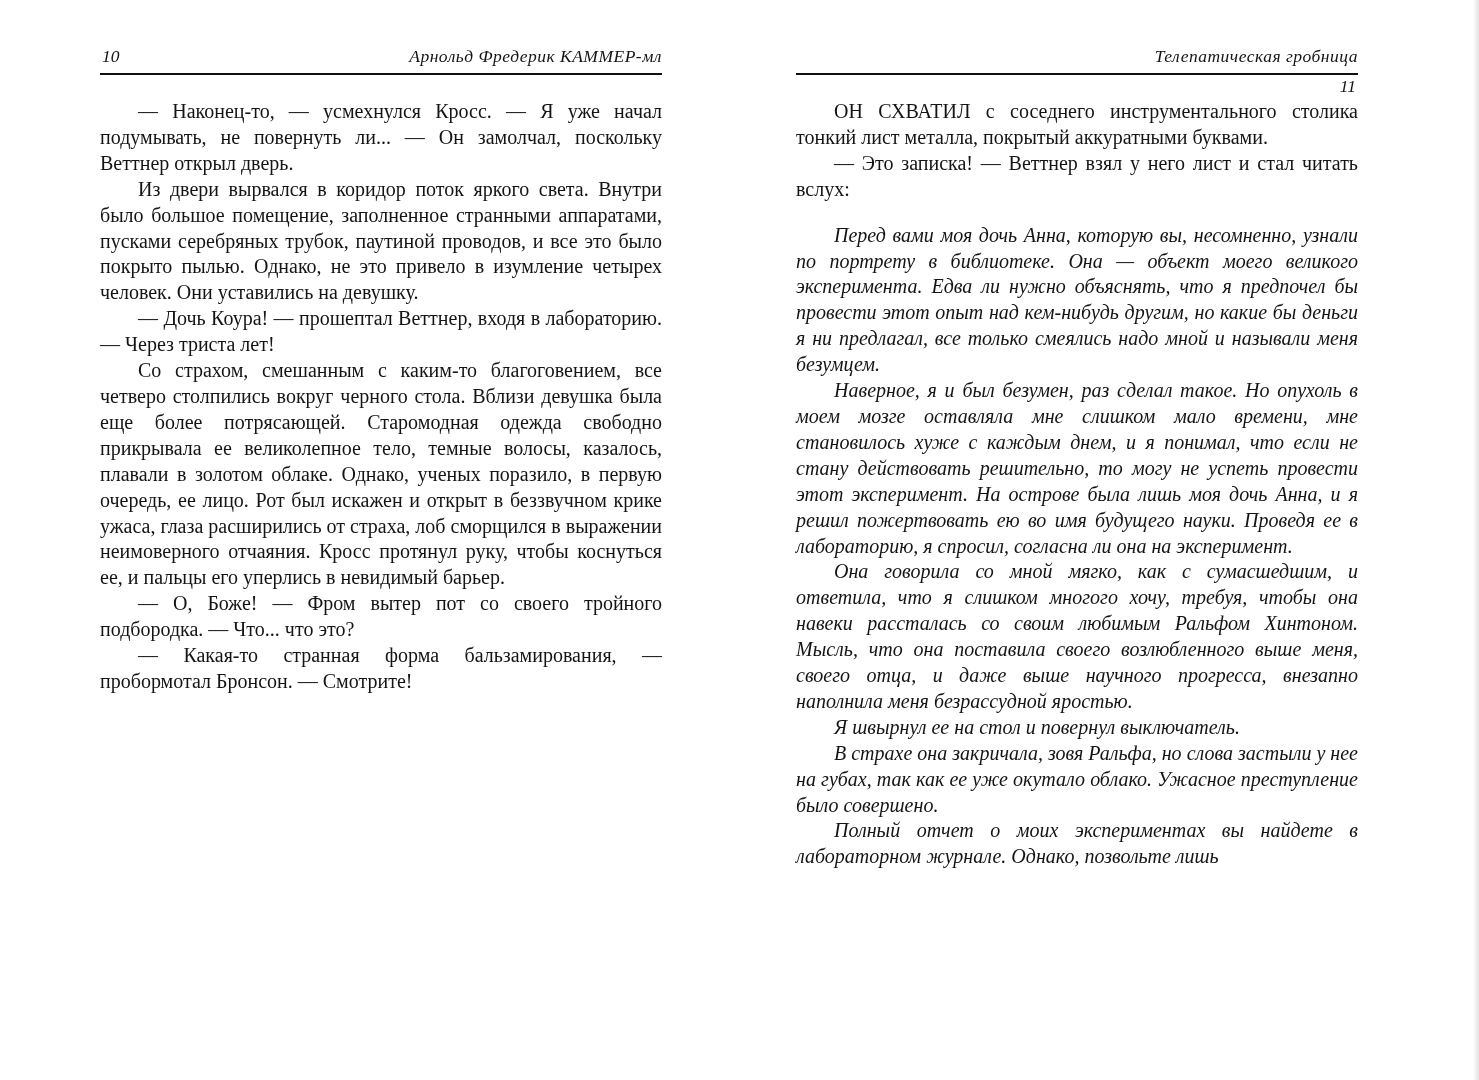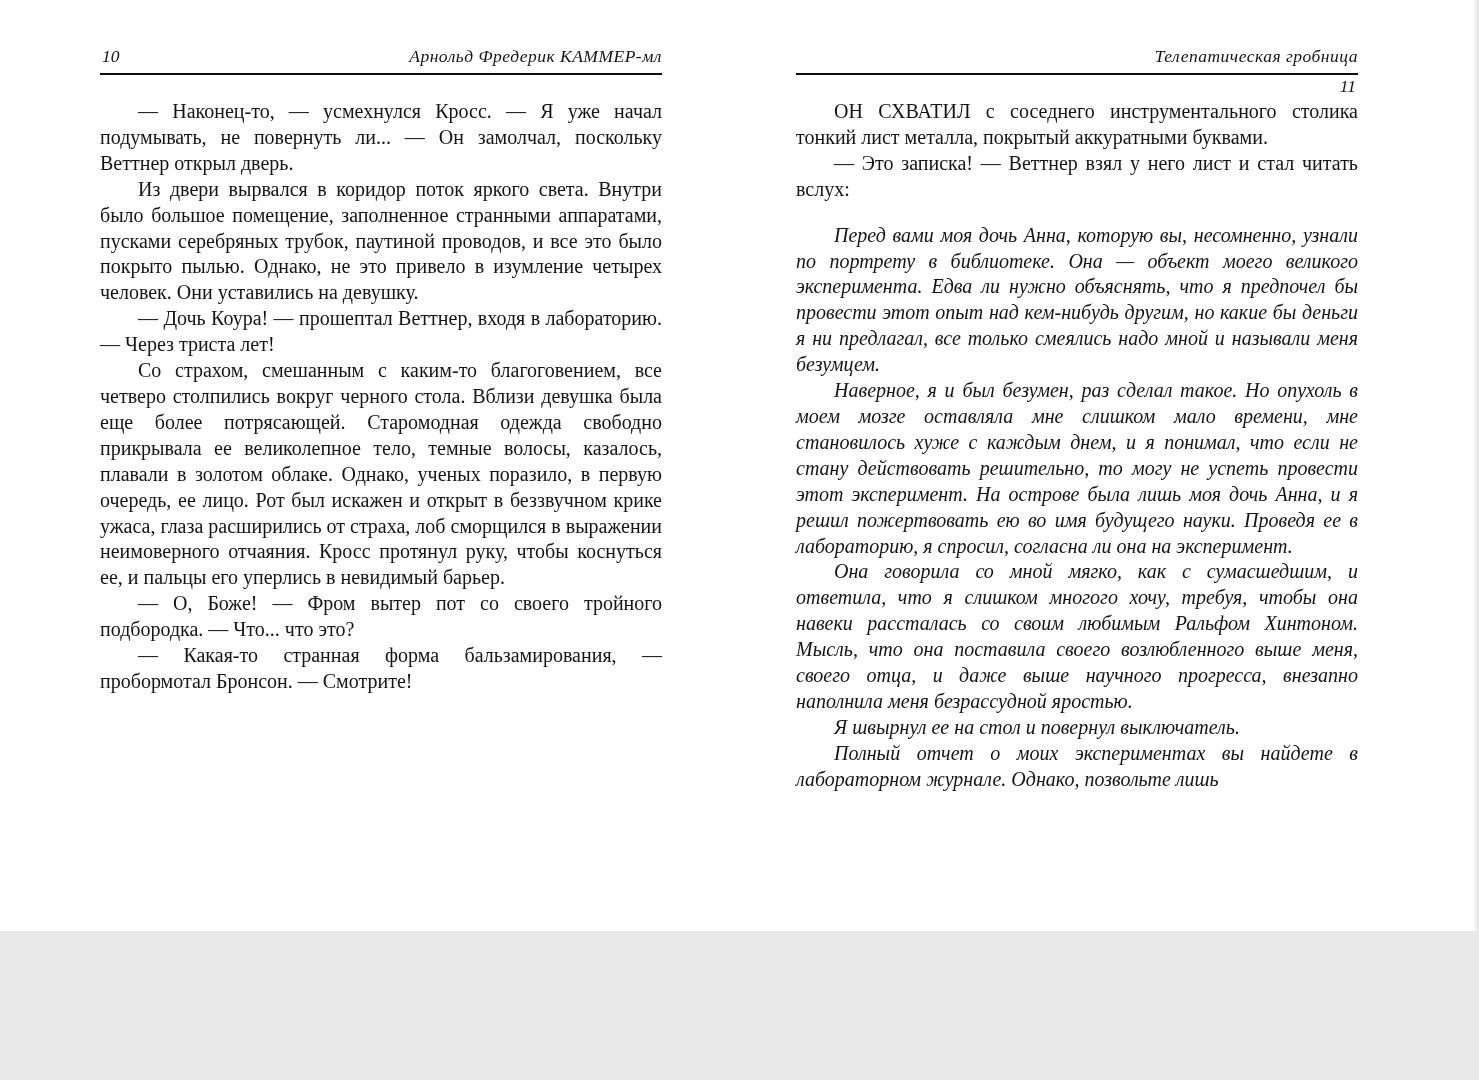--- a/index.html
+++ b/index.html
@@ -3,21 +3,21 @@
 <meta charset="utf-8">
 <style>
   html, body {
     margin: 0;
     padding: 0;
     background: #e9e9e9;
   }
   .spread {
     position: relative;
     width: 1479px;
-    height: 931px;
+    height: 1080px;
     background: #ffffff;
     overflow: hidden;
     font-family: "Liberation Serif", "DejaVu Serif", serif;
     color: #141414;
   }
   .spread::after {
     
     content: "";
     position: absolute;
     top: 0; right: 0;
@@ -104,17 +104,18 @@
       <span class="page-num">11</span>
     </div>
     <hr class="head-rule">
     <div class="page-body">
         <p class="para">ОН СХВАТИЛ с соседнего инструментального столика тонкий лист металла, покрытый аккуратными буквами.</p>
         <p class="para">— Это записка! — Веттнер взял у него лист и стал читать вслух:</p>
         <p class="para italic gap">Перед вами моя дочь Анна, которую вы, несомненно, узнали по портрету в библиотеке. Она — объект моего великого эксперимента. Едва ли нужно объяснять, что я предпочел бы провести этот опыт над кем-нибудь другим, но какие бы деньги я ни предлагал, все только смеялись надо мной и называли меня безумцем.</p>
         <p class="para italic">Наверное, я и был безумен, раз сделал такое. Но опухоль в моем мозге оставляла мне слишком мало времени, мне становилось хуже с каждым днем, и я понимал, что если не стану действовать решительно, то могу не успеть провести этот эксперимент. На острове была лишь моя дочь Анна, и я решил пожертвовать ею во имя будущего науки. Проведя ее в лабораторию, я спросил, согласна ли она на эксперимент.</p>
         <p class="para italic">Она говорила со мной мягко, как с сумасшедшим, и ответила, что я слишком многого хочу, требуя, чтобы она навеки рассталась со своим любимым Ральфом Хинтоном. Мысль, что она поставила своего возлюбленного выше меня, своего отца, и даже выше научного прогресса, внезапно наполнила меня безрассудной яростью.</p>
         <p class="para italic">Я швырнул ее на стол и повернул выключатель.</p>
+        <p class="para italic">В страхе она закричала, зовя Ральфа, но слова застыли у нее на губах, так как ее уже окутало облако. Ужасное преступление было совершено.</p>
         <p class="para italic">Полный отчет о моих экспериментах вы найдете в лабораторном журнале. Однако, позвольте лишь</p>
       </div>
   </div>
 
 </div>
 
 </body></html>

